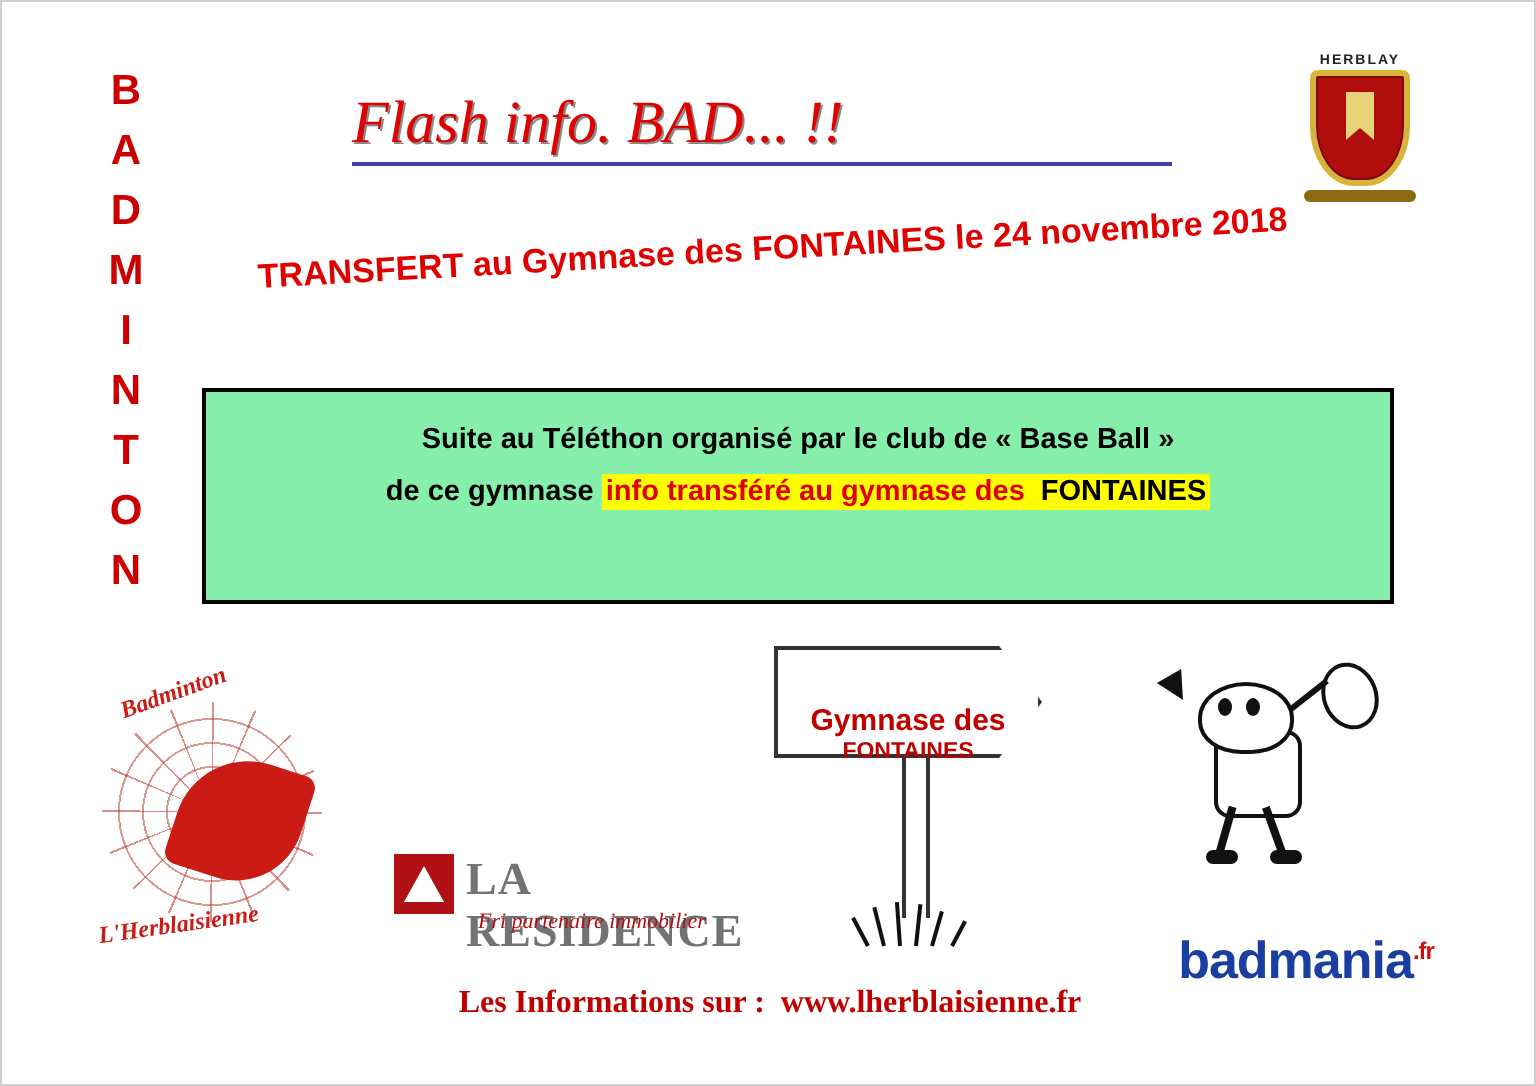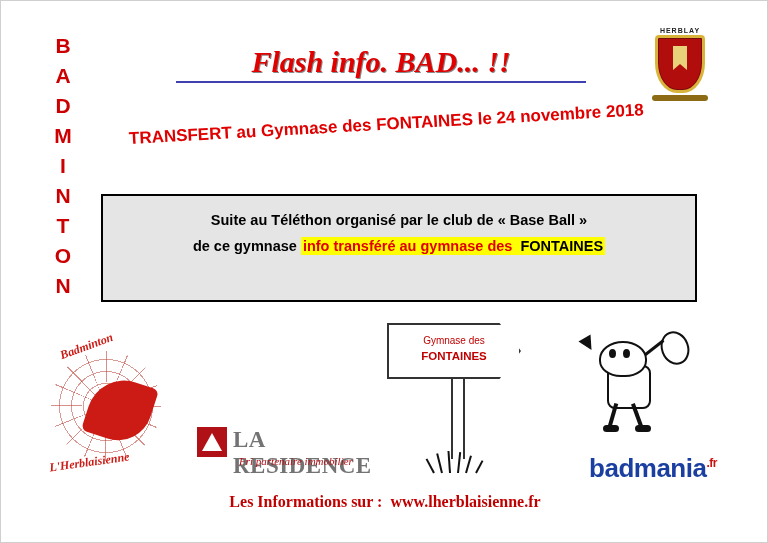--- a/index.html
+++ b/index.html
@@ -40,23 +40,22 @@
     line-height: 30px;
     font-family: "Liberation Sans", sans-serif;
   }
 
   
   .main-title {
     position: absolute;
     left: 175px;
     top: 44px;
     width: 410px;
-    text-align: center;
     color: #e00000;
-    font-weight: bold;
+    font-weight: normal;
     font-style: italic;
     font-size: 30px;
     font-family: "Liberation Serif", serif;
     text-shadow: 1px 1px 0 #888;
     border-bottom: 2px solid #4040b0;
     padding-bottom: 2px;
   }
 
   
   .crest {
@@ -118,21 +117,21 @@
     white-space: nowrap;
   }
   .notice-box {
     position: absolute;
     left: 100px;
     top: 193px;
     width: 596px;
     height: 108px;
     border: 2px solid #000000;
     box-sizing: border-box;
-    background: #e5e5e5;
+    background: #86efac;
     padding: 11px 10px 0 10px;
     text-align: center;
   }
   .notice-line {
     font-size: 14.5px;
     font-weight: bold;
     line-height: 26px;
     color: #000;
     white-space: nowrap;
   }
@@ -269,24 +268,25 @@
     width: 134px;
     height: 56px;
     background: #ffffff;
     border: 2px solid #333;
     clip-path: polygon(0 0, 84% 0, 100% 50%, 84% 100%, 0 100%);
     text-align: center;
     box-sizing: border-box;
     padding-top: 8px;
   }
   .signpost .board .l1 {
-    font-size: 10px;
-    font-weight: normal;
+    font-size: 15px;
+    font-weight: bold;
     color: #c00000;
     line-height: 15px;
+    margin-top: 20px;
   }
   .signpost .board .l2 {
     font-size: 11.5px;
     font-weight: bold;
     color: #c00000;
     line-height: 17px;
   }
   .signpost .post {
     position: absolute;
     left: 64px;
@@ -397,21 +397,21 @@
     height: 7px;
     background: #111;
     border-radius: 4px;
   }
   .mascot .shoe.l { left: 26px; }
   .mascot .shoe.r { left: 58px; }
 
   .badmania {
     position: absolute;
     left: 572px;
-    top: 452px;
+    top: 464px;
     width: 160px;
     text-align: center;
   }
   .badmania .bm-name {
     font-size: 26px;
     font-weight: bold;
     color: #1a3fa0;
     font-family: "Liberation Sans", sans-serif;
     letter-spacing: -0.5px;
   }

